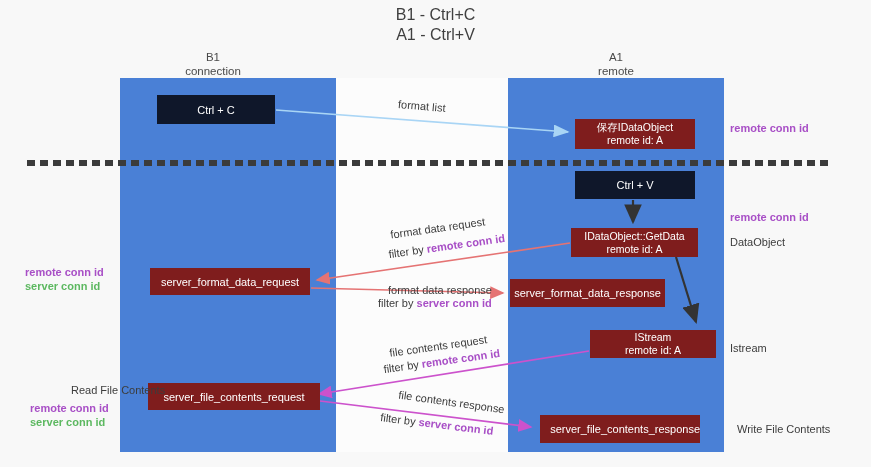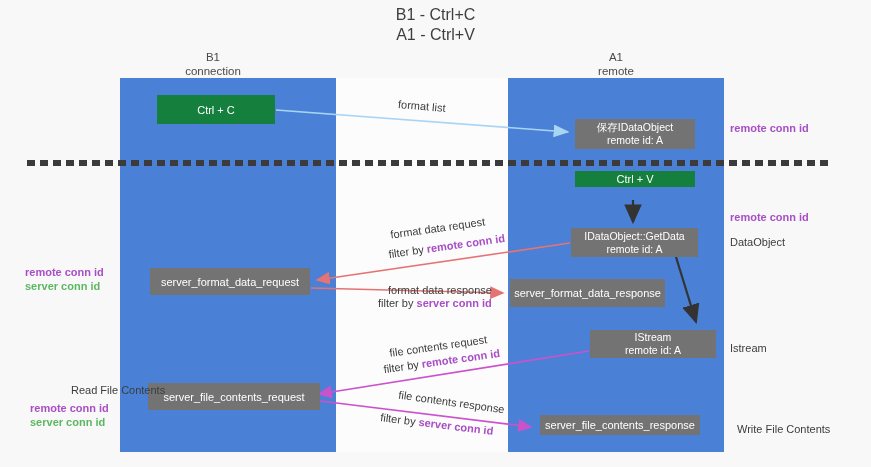--- a/index.html
+++ b/index.html
@@ -12,22 +12,22 @@
   .col-left{left:120px;}
   .col-right{left:508px;}
   .col-header{position:absolute;top:50px;width:120px;text-align:center;
     font-size:11.5px;color:#4a4a4a;line-height:14px;}
   .hdr-left{left:153px;}
   .hdr-right{left:556px;}
   .divider{position:absolute;left:27px;top:160px;width:806px;height:6px;
     background:repeating-linear-gradient(to right,#3b3b3b 0 8px,transparent 8px 13px);}
   .box{position:absolute;display:flex;align-items:center;justify-content:center;
     text-align:center;color:#fff;font-size:11px;}
-  .orange{background:#737373;}
-  .green{background:#15803d;}
+  .orange{background:#7f1d1d;}
+  .green{background:#0f172a;}
   .two-line{flex-direction:column;font-size:10.5px;line-height:13px;}
   .lbl{position:absolute;font-size:11px;color:#3c3c3c;white-space:nowrap;}
   .bold-purple{color:#a84fc6;font-weight:bold;}
   .bold-green{color:#5cb860;font-weight:bold;}
   .edge-lbl{position:absolute;font-size:11px;color:#3c3c3c;white-space:nowrap;
     transform-origin:center center;}
   .hl{color:#a84fc6;font-weight:bold;}
   svg.arrows{position:absolute;left:0;top:0;pointer-events:none;}
 </style>
 </head>
@@ -82,21 +82,21 @@
 
   <div class="box green" style="left:157px;top:95px;width:118px;height:29px;">
     <span>Ctrl + C</span>
   </div>
 
   <div class="box orange two-line" style="left:575px;top:119px;width:120px;height:30px;">
     <div>保存IDataObject</div>
     <div>remote id: A</div>
   </div>
 
-  <div class="box green" style="left:575px;top:171px;width:120px;height:16px;">
+  <div class="box green" style="left:575px;top:171px;width:120px;height:28px;">
     <span>Ctrl + V</span>
   </div>
 
   <div class="box orange two-line" style="left:571px;top:228px;width:127px;height:29px;">
     <div>IDataObject::GetData</div>
     <div>remote id: A</div>
   </div>
 
   <div class="box orange" style="left:150px;top:268px;width:160px;height:27px;align-items:center;">
     <span>server_format_data_request</span>
@@ -108,21 +108,21 @@
 
   <div class="box orange two-line" style="left:590px;top:330px;width:126px;height:28px;">
     <div>IStream</div>
     <div>remote id: A</div>
   </div>
 
   <div class="box orange" style="left:148px;top:383px;width:172px;height:27px;">
     <span>server_file_contents_request</span>
   </div>
 
-  <div class="box orange" style="left:540px;top:415px;width:160px;height:20px;">
+  <div class="box orange" style="left:540px;top:415px;width:160px;height:28px;justify-content:flex-end;">
     <span>server_file_contents_response</span>
   </div>
 
   <div class="edge-lbl" style="left:398px;top:100px;transform:rotate(5deg);">format list</div>
 
   <div class="edge-lbl" style="left:390px;top:222px;transform:rotate(-8deg);">format data request</div>
   <div class="edge-lbl" style="left:388px;top:240px;transform:rotate(-8deg);">
     <span>filter by </span><span class="hl">remote conn id</span>
   </div>
 

